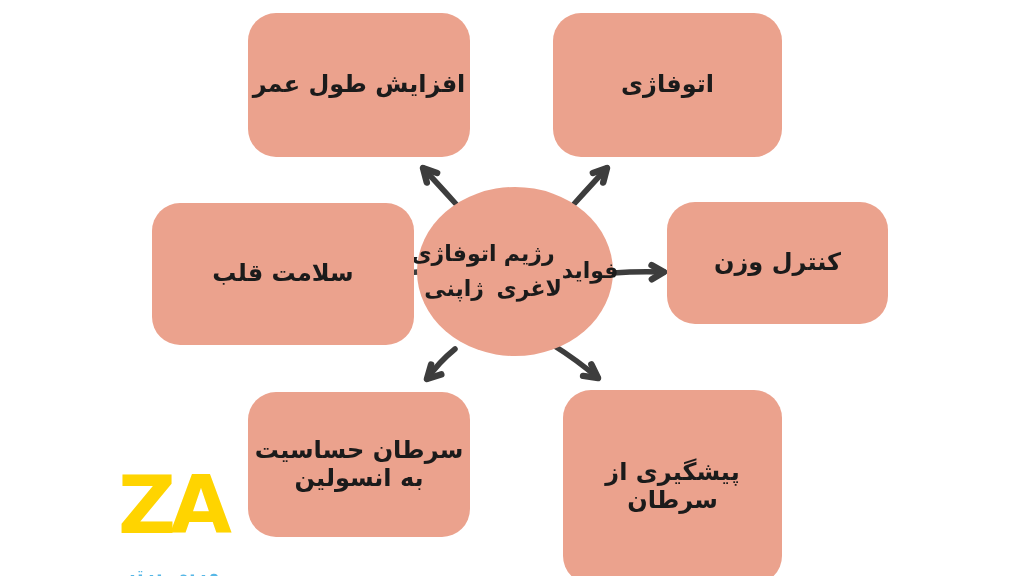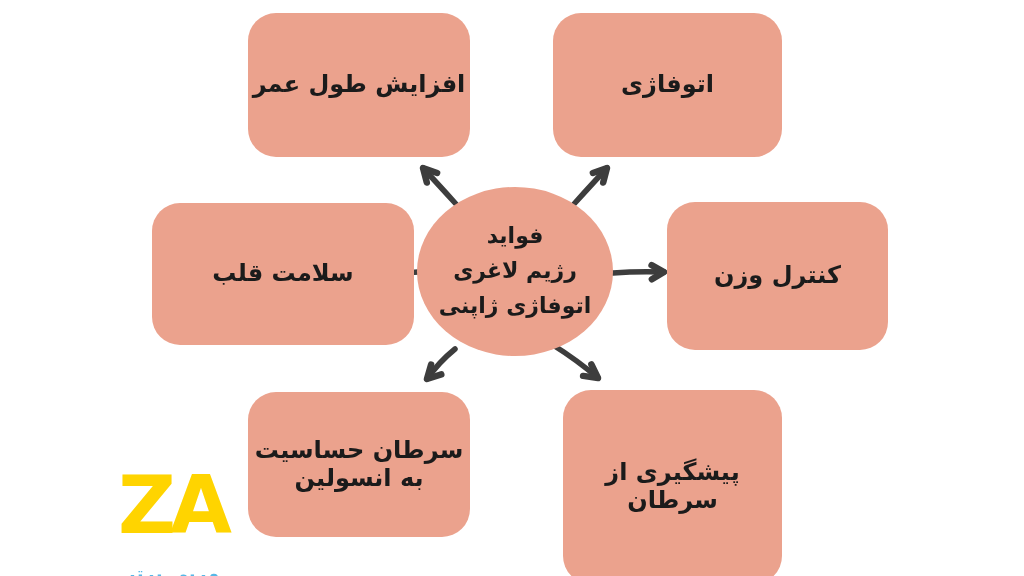--- a/index.html
+++ b/index.html
@@ -28,30 +28,30 @@
     justify-content:center;
     direction:rtl;
     color:var(--text-color);
     font-weight:bold;
     font-size:24px;
     line-height:1.15;
   }
   .node-tl{left:248px;top:13px;width:222px;height:144px;}
   .node-tr{left:553px;top:13px;width:229px;height:144px;}
   .node-ml{left:152px;top:203px;width:262px;height:142px;}
-  .node-mr{left:667px;top:202px;width:221px;height:148px;}
+  .node-mr{left:667px;top:202px;width:221px;height:122px;}
   .node-bl{left:248px;top:392px;width:222px;height:145px;}
   .node-br{left:563px;top:390px;width:219px;height:194px;border-radius:28px;}
   .center-node{
     position:absolute;
     left:417px;top:187px;width:196px;height:169px;
     background:var(--node-fill);
     border-radius:50%;
     display:flex;
-    flex-direction:column;
+    flex-direction:row;
     align-items:center;
     justify-content:center;
     text-align:center;
     direction:rtl;
     color:var(--text-color);
     font-weight:bold;
     font-size:22px;
     line-height:1.58;
   }
   .arrows{

